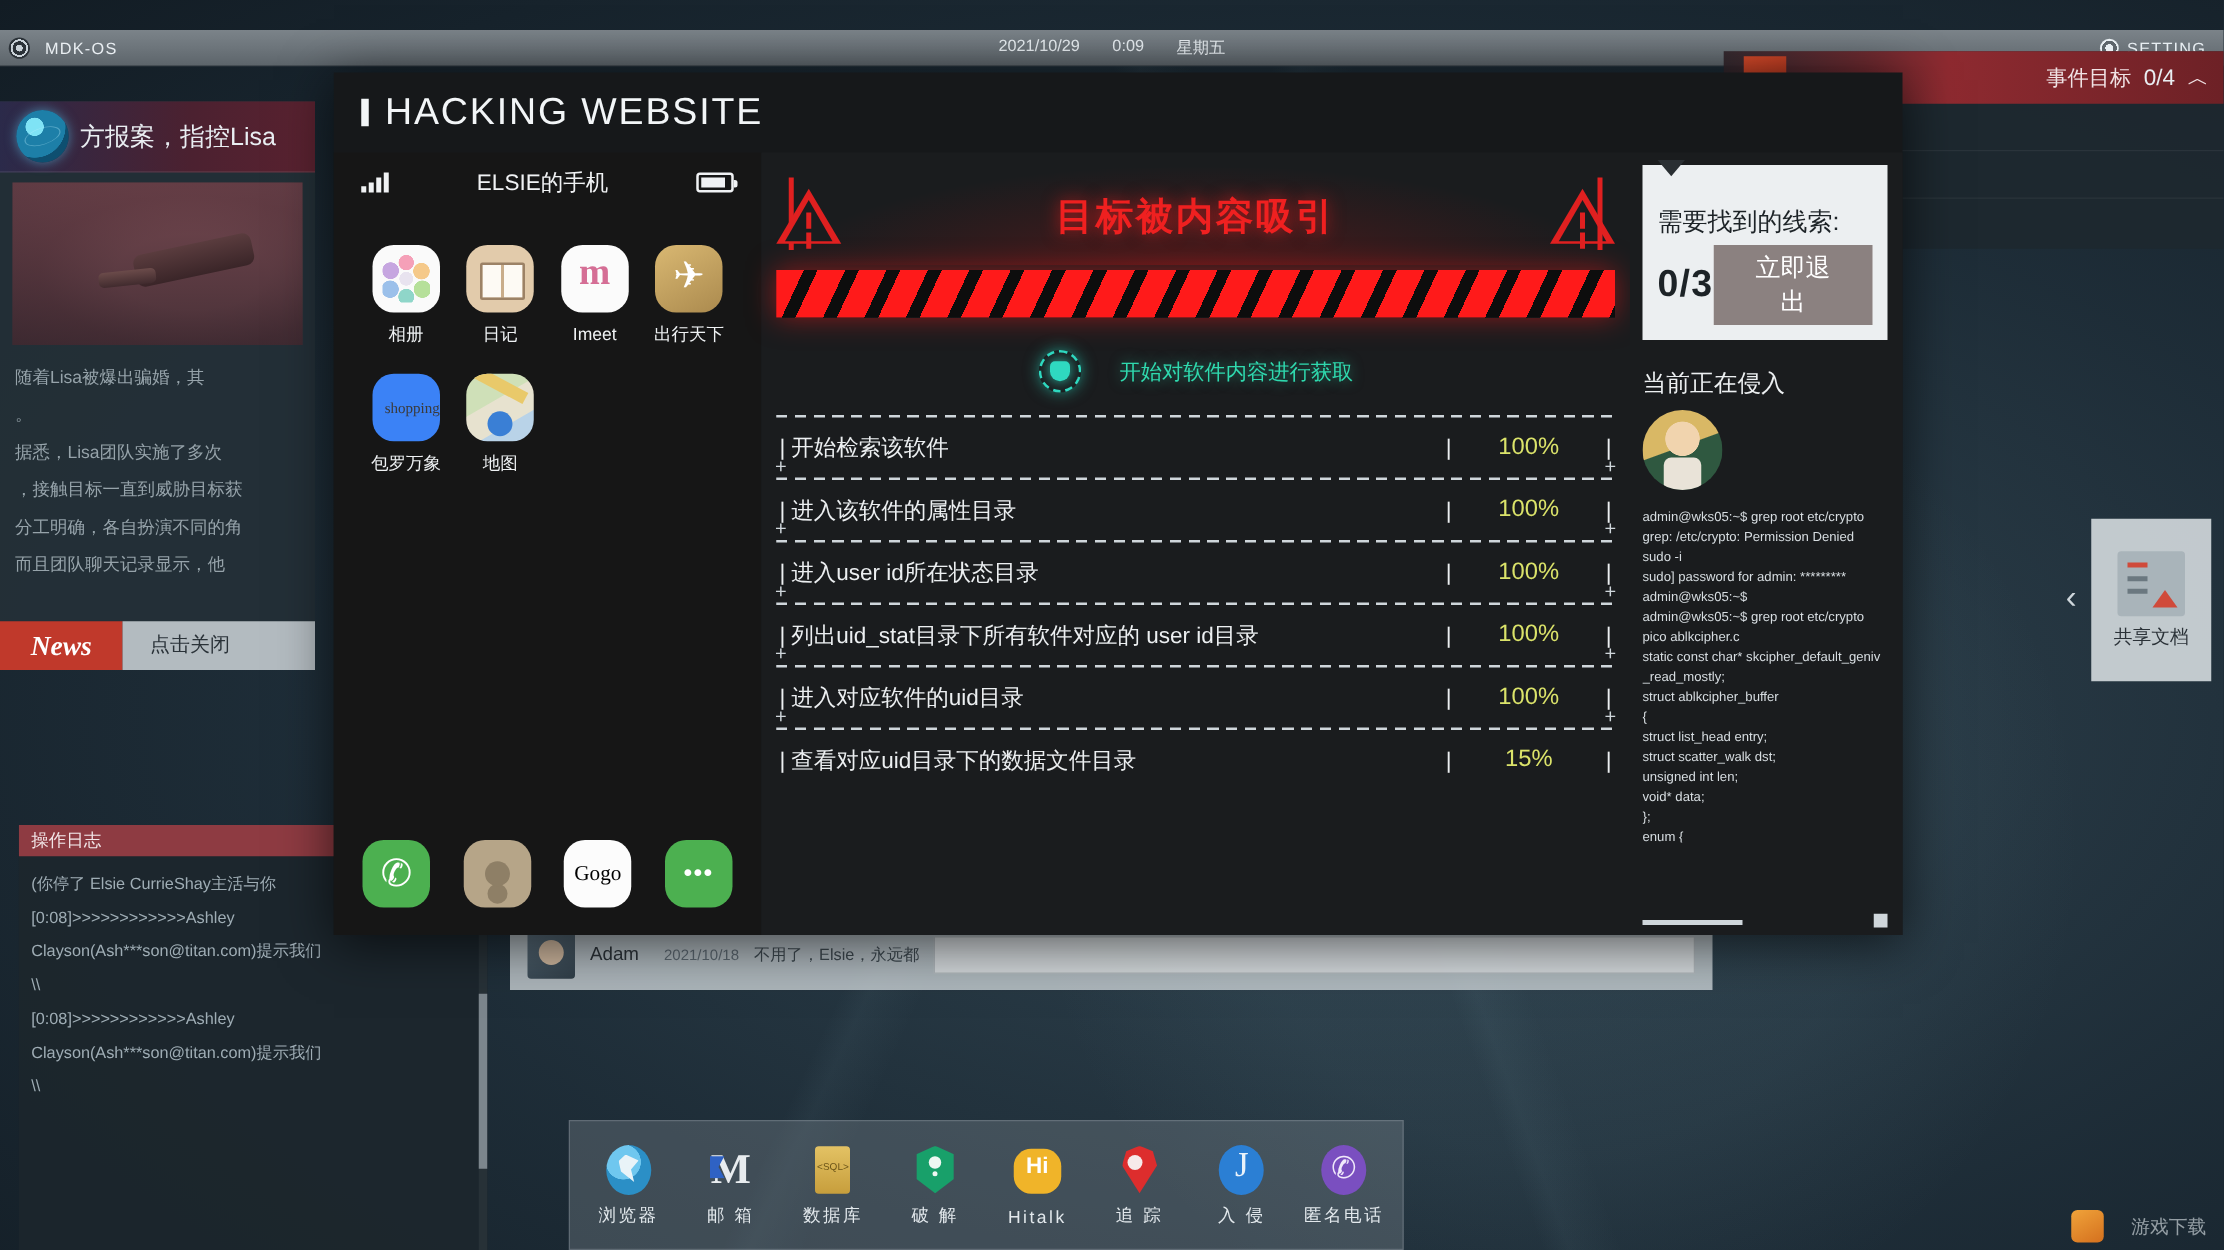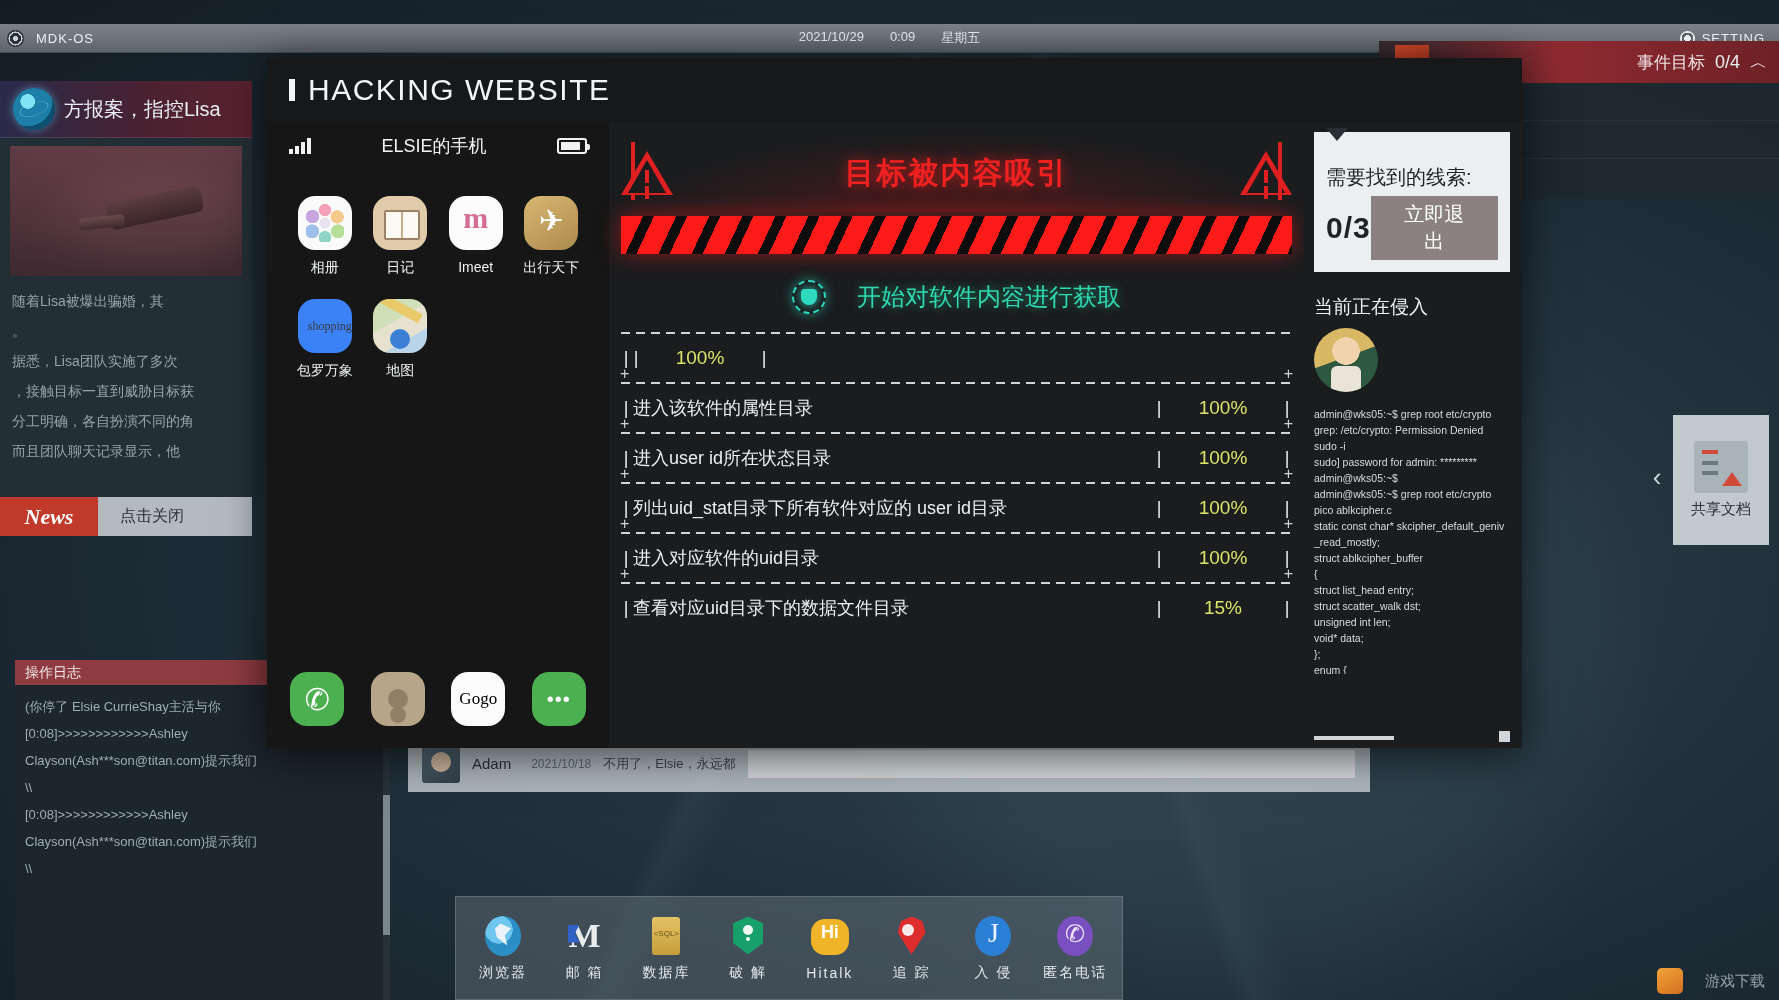--- a/index.html
+++ b/index.html
@@ -274,21 +274,21 @@
   .acquire {
     margin-top: 26px; display: flex; align-items: center; justify-content: center; gap: 17px;
   }
   .acq-ring {
     width: 34px; height: 34px; border-radius: 50%;
     border: 2px dashed #2fd9c0; position: relative;
     box-shadow: 0 0 12px rgba(47,217,192,.55);
   }
   .acq-ring::after{ content:""; position:absolute; left:7px; top:7px; width:16px;height:16px;border-radius:4px 4px 8px 8px;
     background:#2fd9c0; box-shadow: 0 0 10px rgba(47,217,192,.9);}
-  .acq-text { color:#2fd9ae; font-size: 24px; text-shadow: 0 0 10px rgba(47,217,174,.55); margin-left: 14px; }
+  .acq-text { color:#2fd9ae; font-size: 17px; text-shadow: 0 0 10px rgba(47,217,174,.55); margin-left: 14px; }
   .term { margin: 18px 12px 0 12px; }
   .dashline {
     height: 2px; margin: 0; color: #cfd6db; font-size: 12px; line-height: 2px;
     background: repeating-linear-gradient(90deg, #cfd6db 0 9px, transparent 9px 15px);
   }
   .trow { display: flex; align-items: center; height: 48px; color: #eceff1; font-size: 18px; }
   .trow .c1 { flex: 1; padding-left: 2px; white-space: nowrap; }
   .trow .pipe { width: 10px; text-align:center; color:#eceff1; }
   .trow .c2 { width: 118px; text-align: center; color: #dbe36a; font-size: 19px; }
   .plusline { position: relative; }
@@ -550,20 +550,21 @@
 
         <div class="acquire">
           <span class="acq-ring"></span>
           <span class="acq-text">开始对软件内容进行获取</span>
         </div>
 
         <div class="term">
           <div class="dashline"></div>
           <div class="trow">
             <span class="pipe">|</span>
+            <span class="c1">开始检索该软件</span>
             <span class="pipe">|</span>
             <span class="c2">100%</span>
             <span class="pipe">|</span>
           </div>
           <div class="dashline plusline"></div>
           <div class="trow">
             <span class="pipe">|</span>
             <span class="c1">进入该软件的属性目录</span>
             <span class="pipe">|</span>
             <span class="c2">100%</span>

